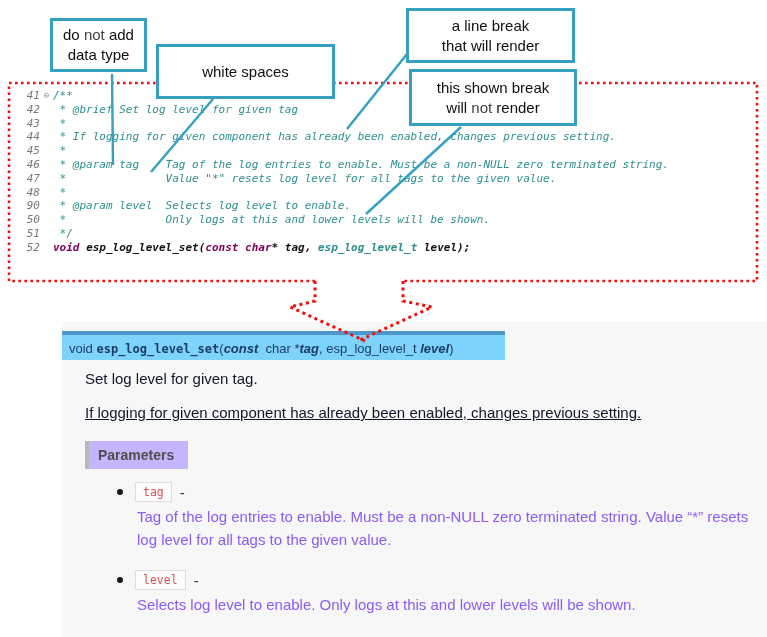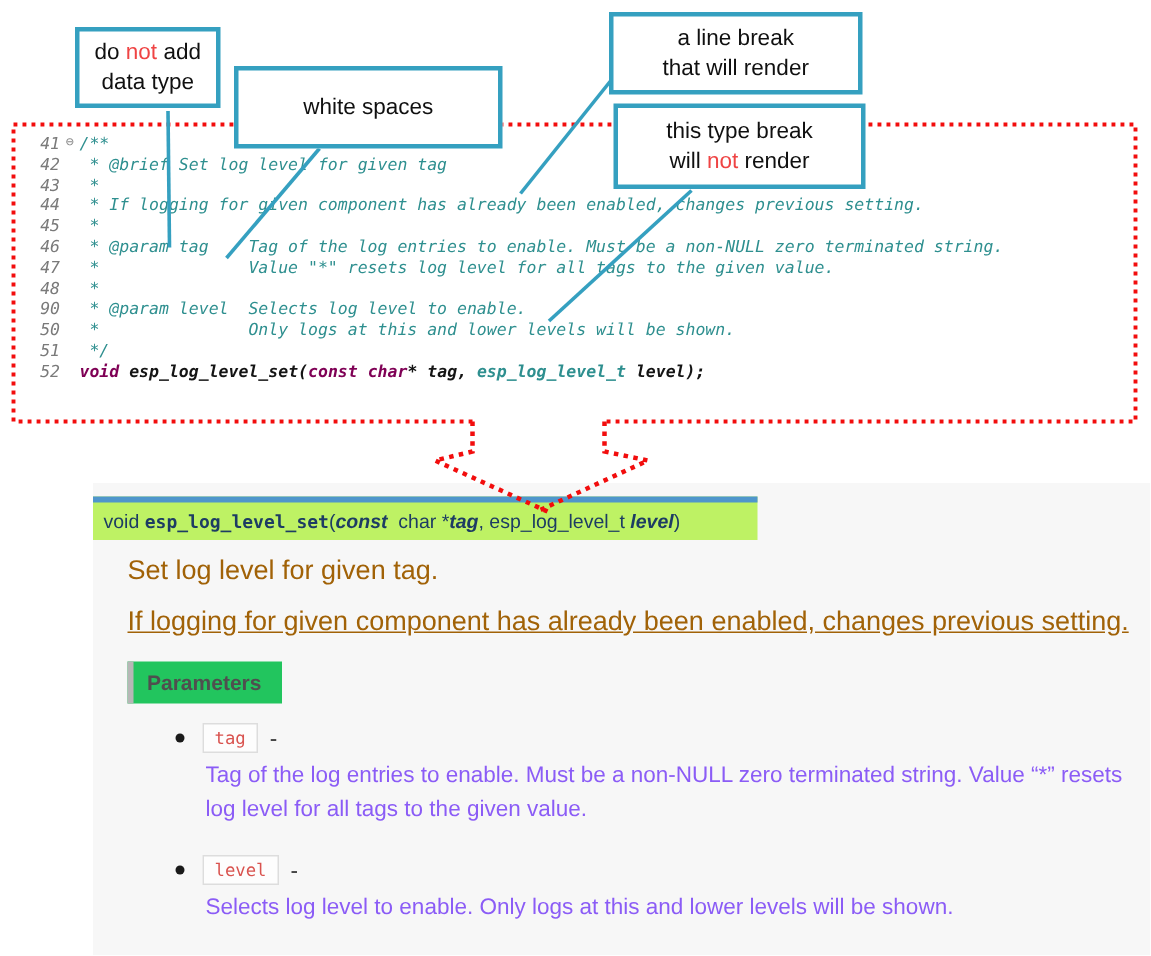--- a/index.html
+++ b/index.html
@@ -4,21 +4,21 @@
 <style>
   html,body{margin:0;padding:0;background:#fff;}
   .stage{position:relative;width:767px;height:637px;background:#ffffff;overflow:hidden;
          font-family:"Liberation Sans",sans-serif;}
 
   
   .callout{position:absolute;background:#ffffff;border:3px solid #35a0c0;
            display:flex;flex-direction:column;justify-content:center;align-items:center;
            font-size:15px;line-height:20px;color:#101010;z-index:30;text-align:center;}
   .co-line{white-space:pre;}
-  .red{color:#ef4444;}
+  .red{color:#404040;}
   #co1{left:50px;top:18px;width:91px;height:48px;}
   #co2{left:156px;top:44px;width:173px;height:49px;align-items:center;}
   #co3{left:406px;top:8px;width:163px;height:49px;}
   #co4{left:409px;top:69px;width:162px;height:51px;}
 
   
   .code-block{position:absolute;left:9px;top:83px;width:748px;height:198px;z-index:5;}
   .code-rows{position:absolute;left:0;top:6px;width:100%;font-style:italic;}
   .crow{display:flex;height:13.8px;line-height:13.8px;
         font-family:"DejaVu Sans Mono",monospace;font-size:11px;}
@@ -29,29 +29,29 @@
   .seg-kw{color:#7f0055;font-weight:bold;}
   .seg-fn{color:#141414;font-weight:bold;}
   .seg-pl{color:#141414;font-weight:bold;}
   .seg-ty{color:#2e8f8f;font-weight:bold;}
 
   
   .overlay{position:absolute;left:0;top:0;width:767px;height:637px;z-index:20;pointer-events:none;}
 
   
   .doc-panel{position:absolute;left:62px;top:322px;width:705px;height:315px;background:#f7f7f7;z-index:4;}
-  .sig-bar{position:absolute;left:0;top:9px;width:436px;height:25px;background:#bef264;
+  .sig-bar{position:absolute;left:0;top:9px;width:436px;height:25px;background:#7dd3fc;
            border-top:4px solid #4f96cc;line-height:25px;padding-left:7px;white-space:pre;}
   .seg-sg{font-size:13px;color:#1d3c63;}
   .seg-sgname{font-family:"DejaVu Sans Mono",monospace;font-size:12px;font-weight:bold;color:#1d3c63;}
   .seg-sgit{font-size:13px;color:#1d3c63;font-style:italic;font-weight:600;}
-  .doc-p{position:absolute;left:23px;font-size:18px;color:#a16207;}
+  .doc-p{position:absolute;left:23px;font-size:15px;color:#0f172a;}
   #brief{top:48px;}
   #detail{top:82px;text-decoration:underline;}
-  .params-label{position:absolute;left:23px;top:119px;background:#22c55e;
+  .params-label{position:absolute;left:23px;top:119px;background:#c4b5fd;
                 border-left:4px solid #b7b7b7;padding:6px 14px 6px 9px;
                 font-size:14px;font-weight:bold;color:#4f4f4f;}
   .bullet-row{position:absolute;left:55px;display:flex;align-items:center;}
   #bullet1{top:160px;}
   #bullet2{top:248px;}
   .dot{width:6px;height:6px;border-radius:50%;background:#1a1a1a;margin-right:12px;}
   .chip{font-family:"DejaVu Sans Mono",monospace;font-size:11.5px;color:#d9534f;
         background:#fdfdfd;border:1px solid #dddddd;padding:2px 7px;}
   .dash{margin-left:8px;font-size:15px;color:#333333;}
   .pdesc{position:absolute;left:75px;width:612px;font-size:15px;line-height:23px;color:#8b5cf6;}
@@ -167,17 +167,17 @@
   <div class="callout" id="co2">
     <div class="co-line">white spaces</div>
   </div>
 
   <div class="callout" id="co3">
     <div class="co-line">a line break</div>
     <div class="co-line">that will render</div>
   </div>
 
   <div class="callout" id="co4">
-    <div class="co-line">this type break</div>
+    <div class="co-line">this shown break</div>
     <div class="co-line"><span>will </span><span class="red">not</span><span> render</span></div>
   </div>
 
 </div>
 
 </body></html>

